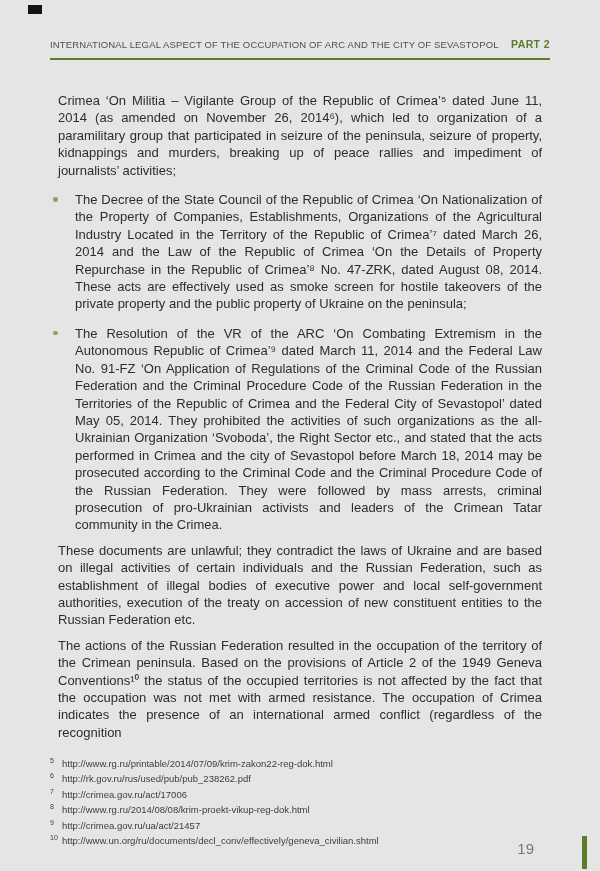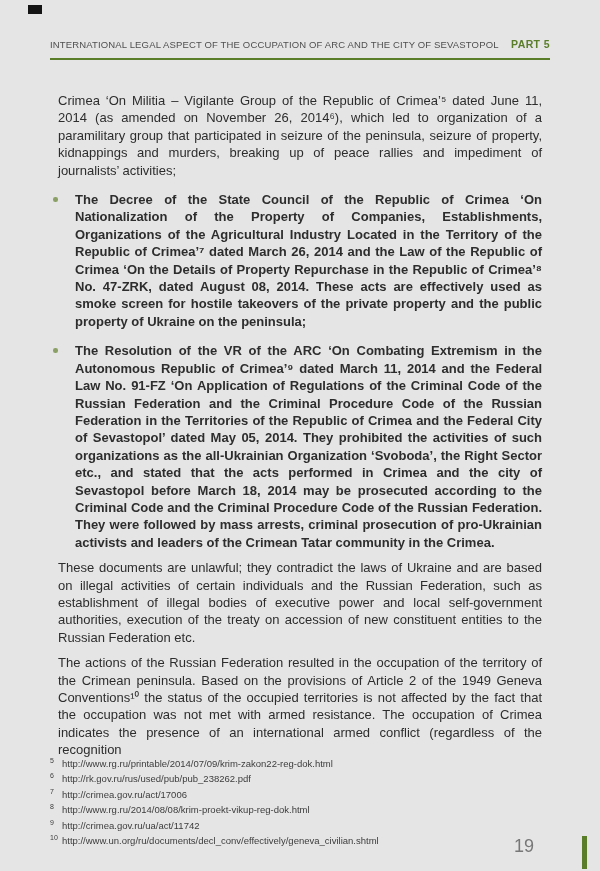--- a/index.html
+++ b/index.html
@@ -26,56 +26,56 @@
   .header-part{
     font-size:10.5px;font-weight:bold;color:#5a7d2a;letter-spacing:.4px;
   }
   .body-content{
     position:absolute;top:84px;left:50px;width:500px;
     font-size:13px;line-height:17.4px;text-align:justify;
     hyphens:auto;-webkit-hyphens:auto;
   }
   .body-content p{margin:8px;}
   .continuation{margin-left:17px;}
-  .bullet-item{position:relative;margin:12px 0 0 17px;font-weight:bold;}
+  .bullet-item{position:relative;margin:12px 0 0 17px;}
   .bullet-dot{
     position:absolute;left:-14px;top:6px;
     width:4.5px;height:4.5px;border-radius:50%;
     background:#8aa064;
   }
   .plain-para{margin-top:16px;}
   .footnotes{
     position:absolute;left:50px;top:755px;width:500px;
     font-size:9.5px;line-height:12.4px;color:#3c3c3c;
   }
   .footnote-row{white-space:nowrap;}
   .fn-num{
     display:inline-block;width:12px;
     font-size:7px;vertical-align:4px;color:#3c3c3c;
   }
   .fn-url{color:#3c3c3c;text-decoration:none;text-align:right;}
   .page-number{
     position:absolute;right:66px;bottom:14px;
-    font-size:18px;color:#777777;text-align:right;
+    font-size:15px;color:#777777;text-align:right;
   }
   .page-bar{
     position:absolute;right:13px;bottom:2px;width:5px;height:33px;
     background:#5a7d2a;
   }
 </style>
 </head>
 <body>
 
 <div class="page">
 
   <div class="scan-mark"></div>
 
   <header class="page-header">
     <span class="header-title">INTERNATIONAL LEGAL ASPECT OF THE OCCUPATION OF ARC AND THE CITY OF SEVASTOPOL</span>
-    <span class="header-part">PART 5</span>
+    <span class="header-part">PART 2</span>
   </header>
 
   <main class="body-content">
 
     <p class="continuation">Crimea ‘On Militia – Vigilante Group of the Republic of Crimea’⁵ dated June 11, 2014 (as amended on November 26, 2014⁶), which led to organization of a paramilitary group that participated in seizure of the peninsula, seizure of property, kidnappings and murders, breaking up of peace rallies and impediment of journalists’ activities;</p>
 
     <div class="bullet-item">
       <span class="bullet-dot"></span>
       <p>The Decree of the State Council of the Republic of Crimea ‘On Nationalization of the Property of Companies, Establishments, Organizations of the Agricultural Industry Located in the Territory of the Republic of Crimea’⁷ dated March 26, 2014 and the Law of the Republic of Crimea ‘On the Details of Property Repurchase in the Republic of Crimea’⁸ No. 47-ZRK, dated August 08, 2014. These acts are effectively used as smoke screen for hostile takeovers of the private property and the public property of Ukraine on the peninsula;</p>
     </div>
@@ -98,21 +98,21 @@
     <div class="footnote-row">
       <span class="fn-num">6</span><span class="fn-url">http://rk.gov.ru/rus/used/pub/pub_238262.pdf</span>
     </div>
     <div class="footnote-row">
       <span class="fn-num">7</span><span class="fn-url">http://crimea.gov.ru/act/17006</span>
     </div>
     <div class="footnote-row">
       <span class="fn-num">8</span><span class="fn-url">http://www.rg.ru/2014/08/08/krim-proekt-vikup-reg-dok.html</span>
     </div>
     <div class="footnote-row">
-      <span class="fn-num">9</span><span class="fn-url">http://crimea.gov.ru/ua/act/11742</span>
+      <span class="fn-num">9</span><span class="fn-url">http://crimea.gov.ru/ua/act/21457</span>
     </div>
     <div class="footnote-row">
       <span class="fn-num">10</span><span class="fn-url">http://www.un.org/ru/documents/decl_conv/effectively/geneva_civilian.shtml</span>
     </div>
   </section>
 
   <span class="page-number">19</span>
   <div class="page-bar"></div>
 
 </div>

